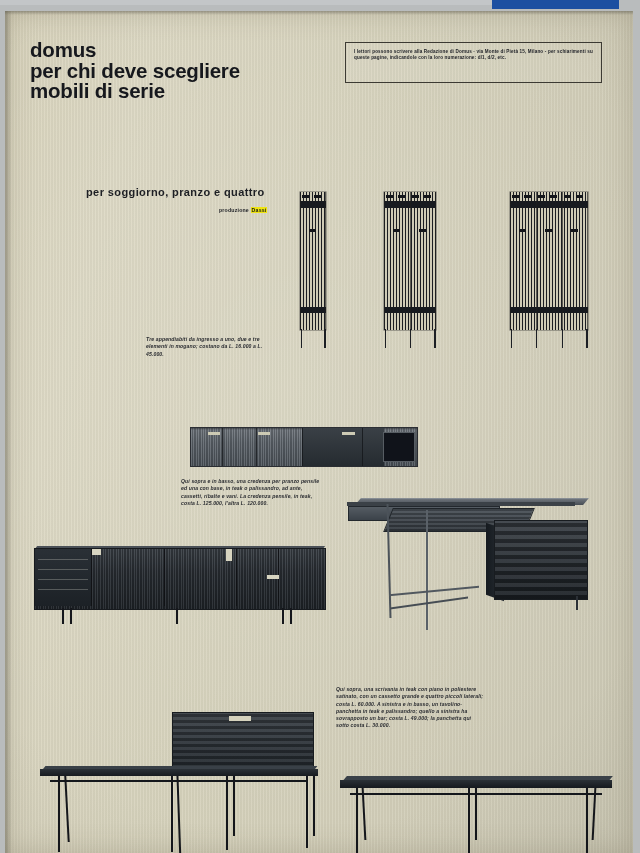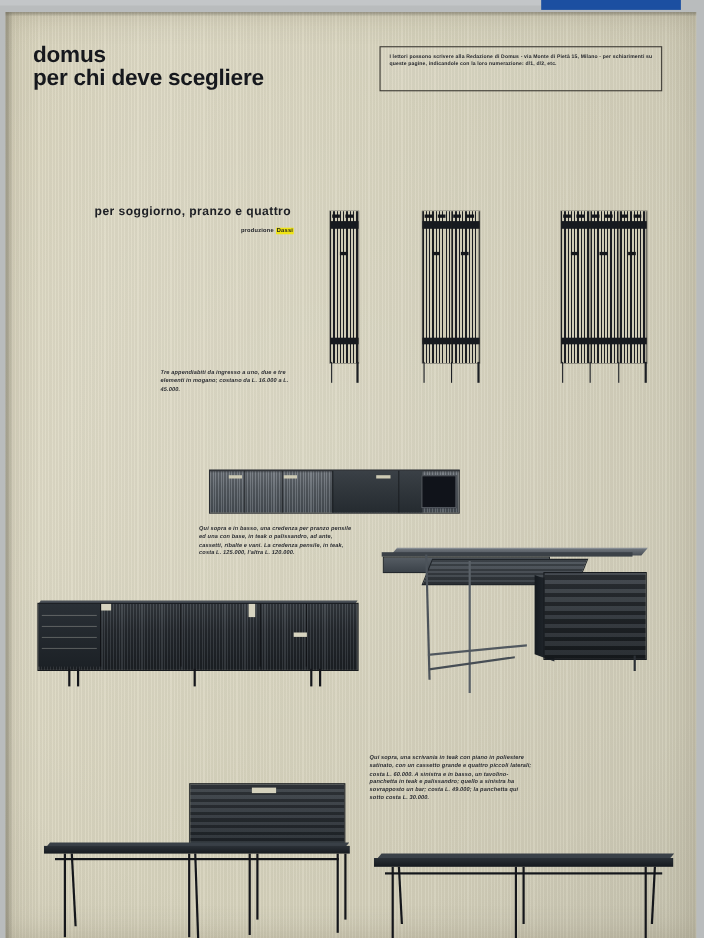--- a/index.html
+++ b/index.html
@@ -191,20 +191,21 @@
 
   <div class="page">
     <div class="page-top-edge"></div>
     <div class="page-left-edge"></div>
     <div class="page-vig"></div>
   </div>
 
   <div class="masthead">
     <span class="l1">domus</span>
     <span class="l2">per chi deve scegliere</span>
+    <span class="l3">mobili di serie</span>
   </div>
 
   <div class="notice-box">
     <div class="notice-inner">
       <div class="notice-text">I lettori possono scrivere alla Redazione di Domus - via Monte di Pietà 15, Milano - per schiarimenti su queste pagine, indicandole con la loro numerazione: d/1, d/2, etc.</div>
     </div>
   </div>
 
   <div class="sec-title">per soggiorno, pranzo e quattro</div>
   <div class="producer-line">

